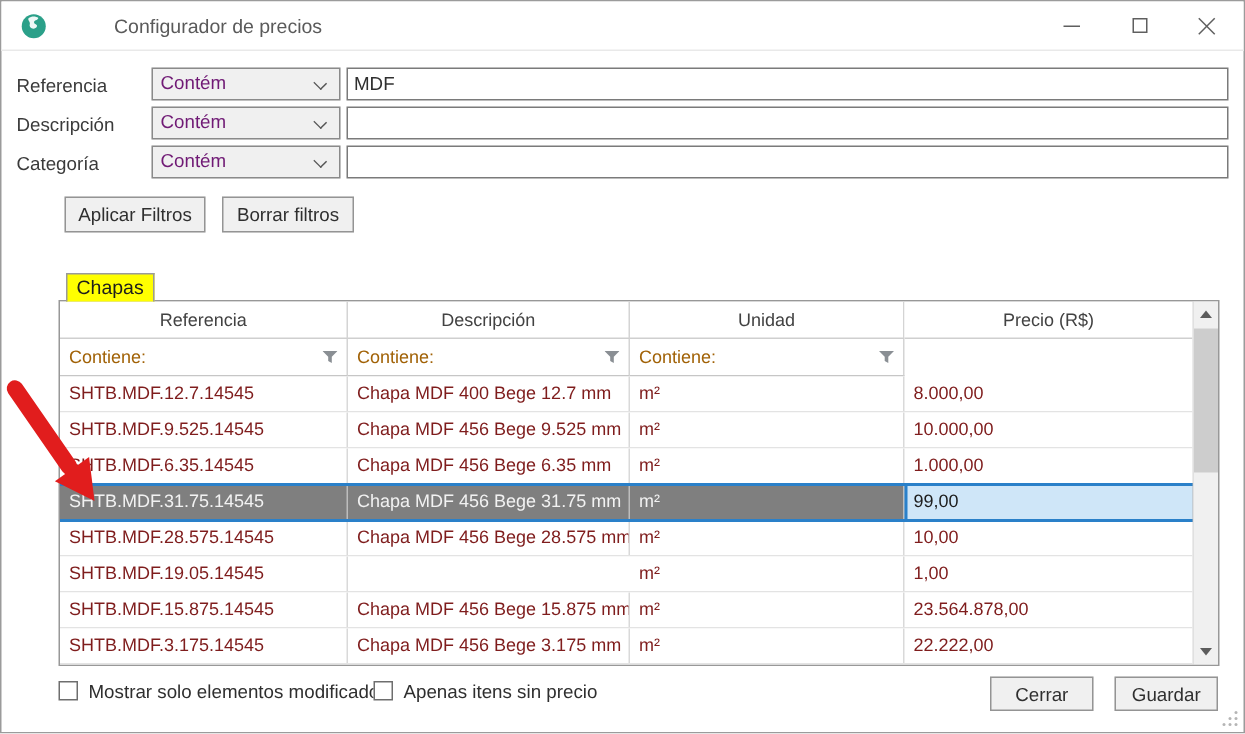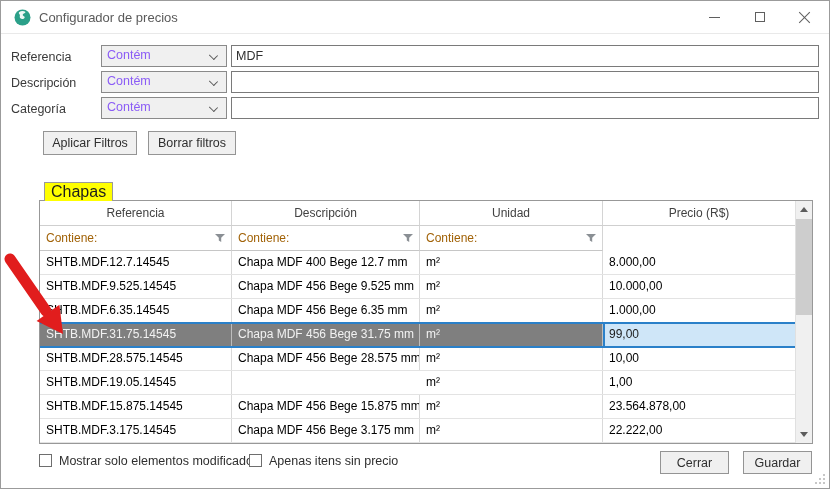--- a/index.html
+++ b/index.html
@@ -17,40 +17,41 @@
     border: 1px solid #9b9b9b;
     background: #fff;
   }
 
   
   .titlebar {
     position: absolute; left: 0; top: 0; right: 0; height: 33px;
     display: flex; align-items: center;
     border-bottom: 1px solid #e9e9e9;
     background: #fff;
+    gap: 37px;
   }
   .app-icon { margin-left: 13px; width: 17px; height: 17px; flex: 0 0 auto; }
   .title-text { margin-left: 8px; font-size: 13px; color: #5a5a5a; }
   .win-controls { position: absolute; right: 2px; top: 0; height: 32px; display: flex; }
   .win-btn { width: 45px; height: 32px; display: flex; align-items: center; justify-content: center; position: relative; }
   .glyph-min { width: 11px; height: 1px; background: #5f5f5f; }
   .glyph-max { width: 10px; height: 10px; border: 1px solid #5f5f5f; background: transparent; }
   .glyph-close { width: 13px; height: 13px; position: relative; }
   .glyph-close::before, .glyph-close::after {
     content: ""; position: absolute; left: -1px; top: 6px; width: 15px; height: 1px; background: #5f5f5f;
   }
   .glyph-close::before { transform: rotate(45deg); }
   .glyph-close::after  { transform: rotate(-45deg); }
 
   
   .flt-label { position: absolute; left: 10px; font-size: 12.5px; color: #3a3a3a; }
   .combo {
     position: absolute; left: 100px; width: 126px; height: 22px;
     background: #f0f0f0; border: 1px solid #8a8a8a;
-    font-size: 12.5px; color: #8b5cf6;
+    font-size: 12.5px; color: #701a75;
     padding-left: 5px; line-height: 19px;
   }
   .combo .chev {
     position: absolute; right: 9px; top: 6px;
     width: 7px; height: 7px;
     border-right: 1.4px solid #565656; border-bottom: 1.4px solid #565656;
     transform: rotate(45deg) scale(1,0.85);
   }
   .txt {
     position: absolute; left: 230px; width: 588px; height: 22px;
@@ -64,21 +65,21 @@
     font-family: "Liberation Sans", sans-serif;
     font-size: 12.5px; color: #2f2f2f;
     text-align: center; line-height: 22px;
   }
 
   
   .tab {
     position: absolute; left: 43px; top: 181px; height: 19px;
     padding: 0 6px; background: #ffff00;
     border: 1px solid #9a9a9a; border-bottom: none;
-    font-size: 16px; color: #1d1d1d; line-height: 17px; z-index: 5;
+    font-size: 13px; color: #1d1d1d; line-height: 17px; z-index: 5;
   }
 
   
   .grid {
     position: absolute; left: 38px; top: 199px; width: 774px; height: 244px;
     border: 1px solid #989898; background: #fff; overflow: hidden;
   }
   .gcol { border-right: 1px solid #d4d4d4; }
   .ghead {
     position: absolute; top: 0; height: 25px;
@@ -89,21 +90,21 @@
     position: absolute; top: 25px; height: 25px;
     font-size: 12px; color: #a16207; line-height: 24px;
     border-bottom: 1px solid #c6c6c6; background: #fff;
     padding-left: 6px;
   }
   .gfilter .funnel { position: absolute; right: 6px; top: 8px; }
   .grows { position: absolute; left: 0; top: 50px; width: 755px; }
   .grow { position: relative; height: 24px; border-bottom: 1px solid #e3e3e3; background: #fff; }
   .gcell {
     position: absolute; top: 0; height: 100%;
-    font-size: 12px; color: #000000; line-height: 22px;
+    font-size: 12px; color: #7f1d1d; line-height: 22px;
     padding-left: 6px; white-space: nowrap; overflow: hidden;
     border-right: 1px solid #d9d9d9;
   }
   .grow.selected { background: #7f7f7f; border-top: 2px solid #2a80c9; border-bottom: 2px solid #2a80c9; height: 26px; margin-top: -1px; margin-bottom: -1px; z-index: 2; }
   .grow.selected .gcell { color: #f2f2f2; line-height: 21px; border-right-color: #bdbdbd; }
   .grow.selected .gcell.c-precio {
     background: #cfe6f8; color: #1c1c1c;
     border-left: 2px solid #2a80c9; border-right: 2px solid #2a80c9;
     padding-left: 4px;
   }

